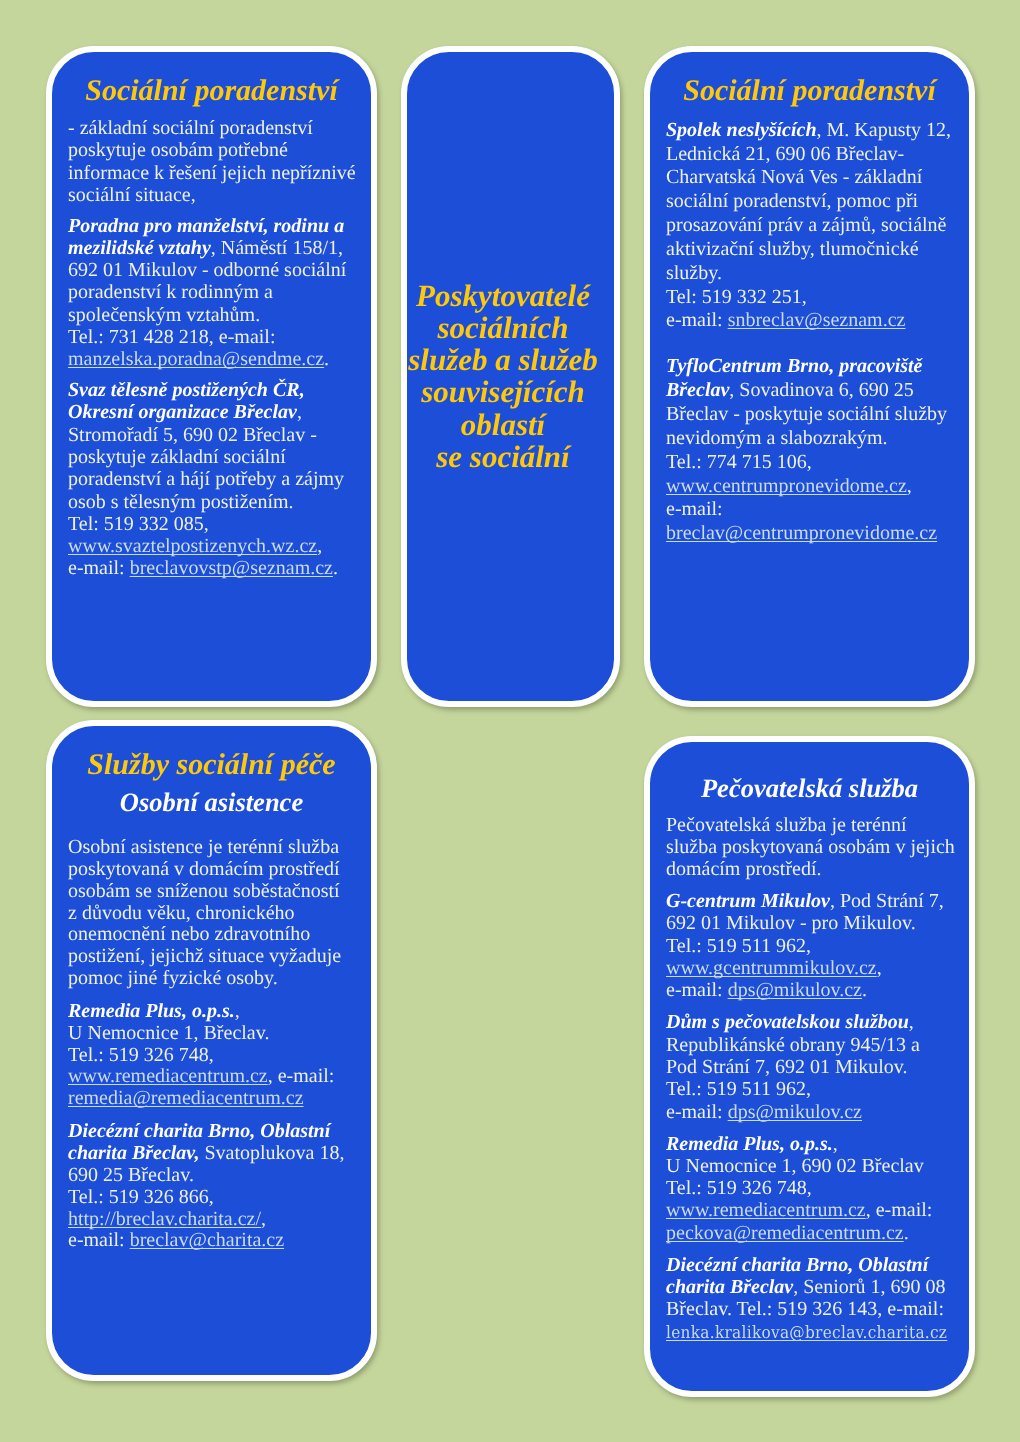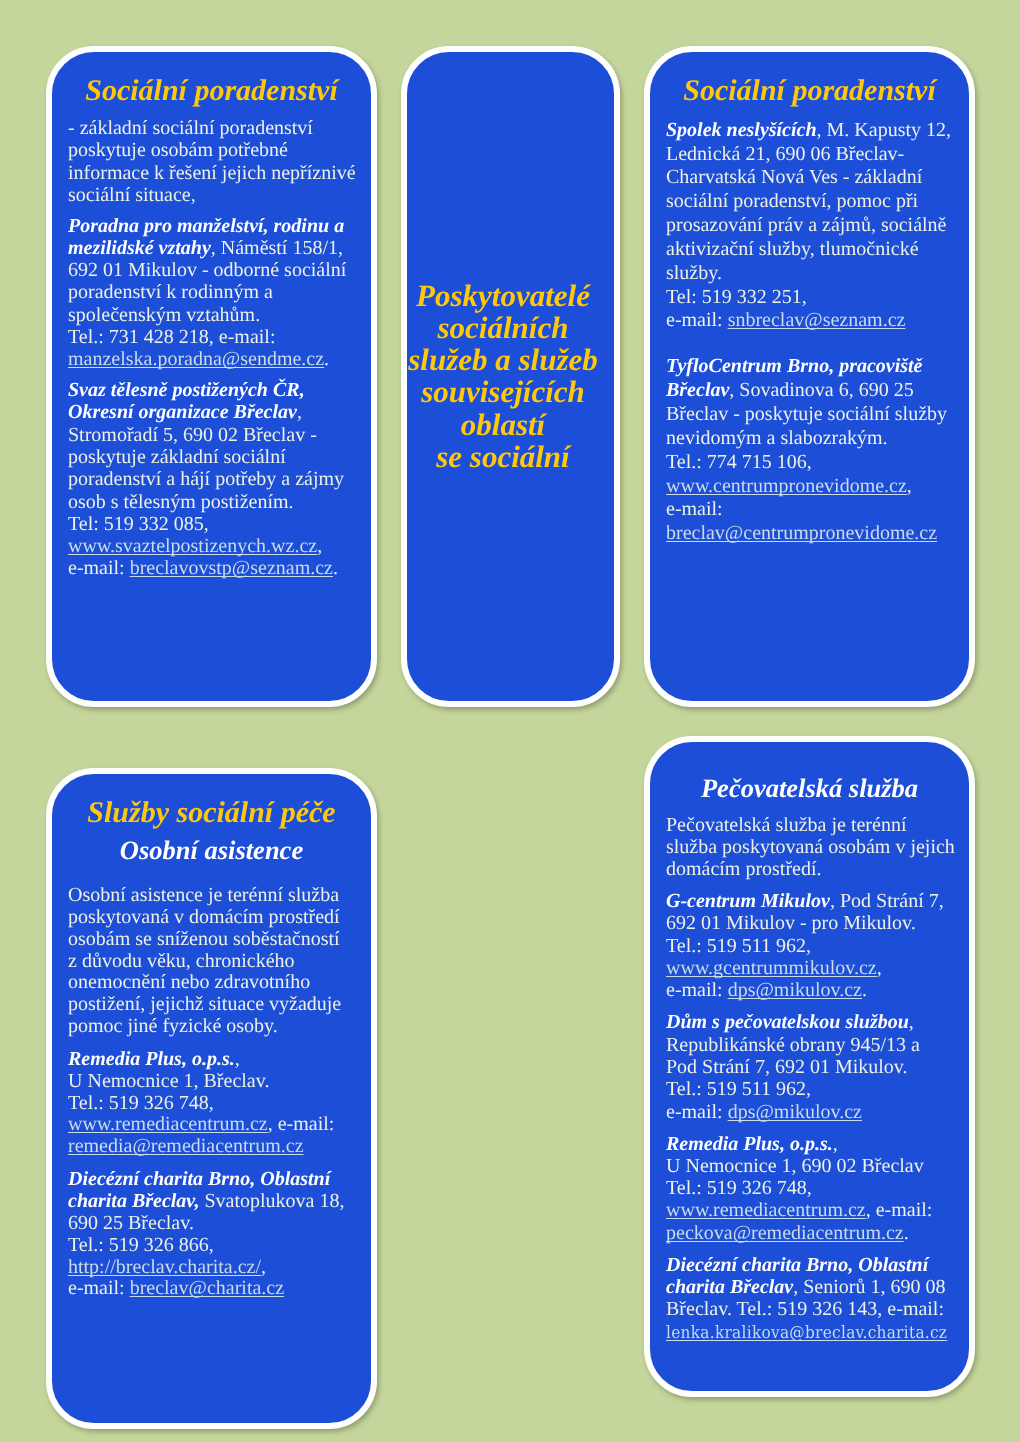--- a/index.html
+++ b/index.html
@@ -21,21 +21,21 @@
     background:#1d4ed8;
     border:6px solid #ffffff;
     border-radius:48px;
     box-sizing:border-box;
     box-shadow:2px 3px 5px rgba(74,84,50,0.42);
     overflow:hidden;
   }
   #card1 { left:46px;  top:46px;  width:331px; height:661px; }
   #card2 { left:401px; top:46px;  width:219px; height:661px; }
   #card3 { left:644px; top:46px;  width:331px; height:661px; }
-  #card4 { left:46px;  top:768px; width:331px; height:661px; }
+  #card4 { left:46px;  top:720px; width:331px; height:661px; }
   #card5 { left:644px; top:736px; width:331px; height:661px; }
 
   .inner { padding:24px 16px 0 16px; }
 
   
   .card-title {
     margin:0 0 10px 0; padding:0;
     color:#ffc809;
     font-style:italic; font-weight:bold;
     font-size:30px; line-height:30px;

